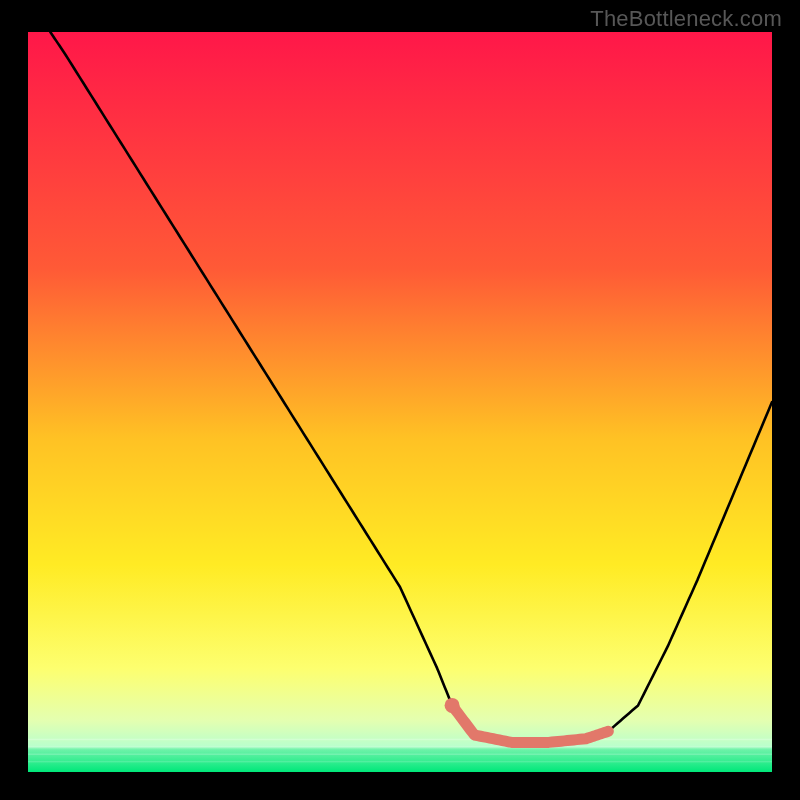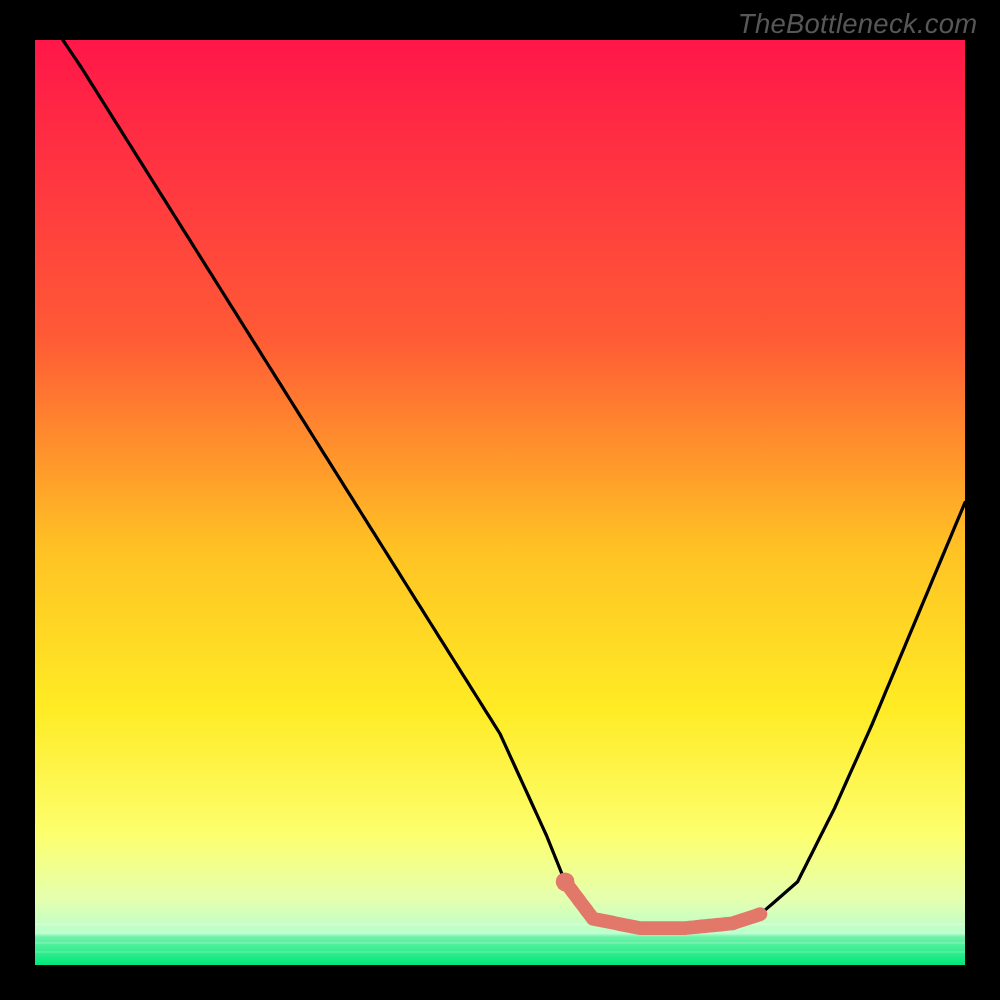--- a/index.html
+++ b/index.html
@@ -2,21 +2,20 @@
 <html><head>
 <meta charset="utf-8">
 <style>
   * { margin: 0; padding: 0; box-sizing: border-box; }
   html, body { width: 800px; height: 800px; background: #000; overflow: hidden; }
   .container {
     width: 800px;
     height: 800px;
     position: relative;
     background: #000;
-    font-style: italic;
   }
   .watermark {
     position: absolute;
     top: 6px;
     right: 18px;
     font-family: Arial, Helvetica, sans-serif;
     font-size: 22px;
     color: #575757;
     letter-spacing: 0.2px;
     font-weight: 500;

